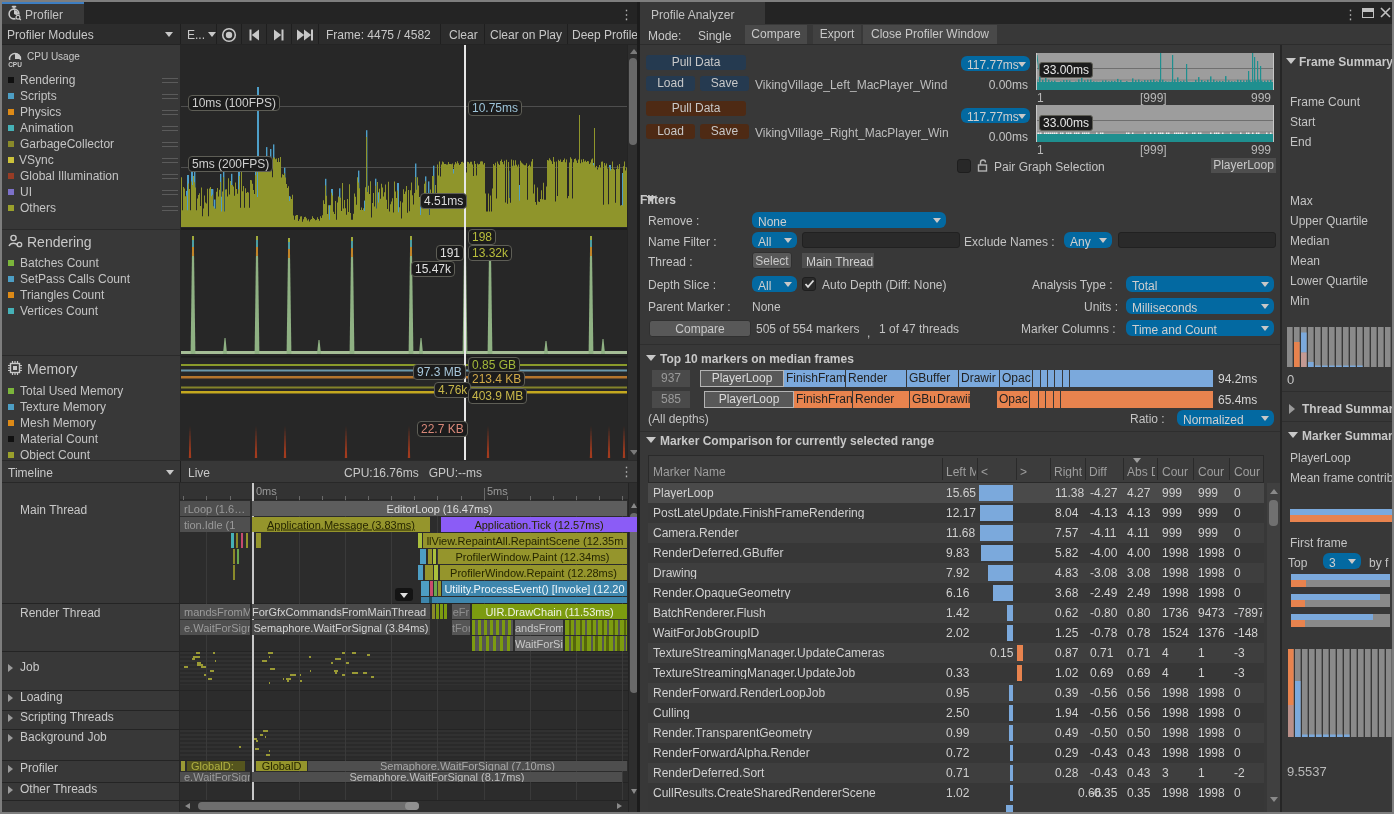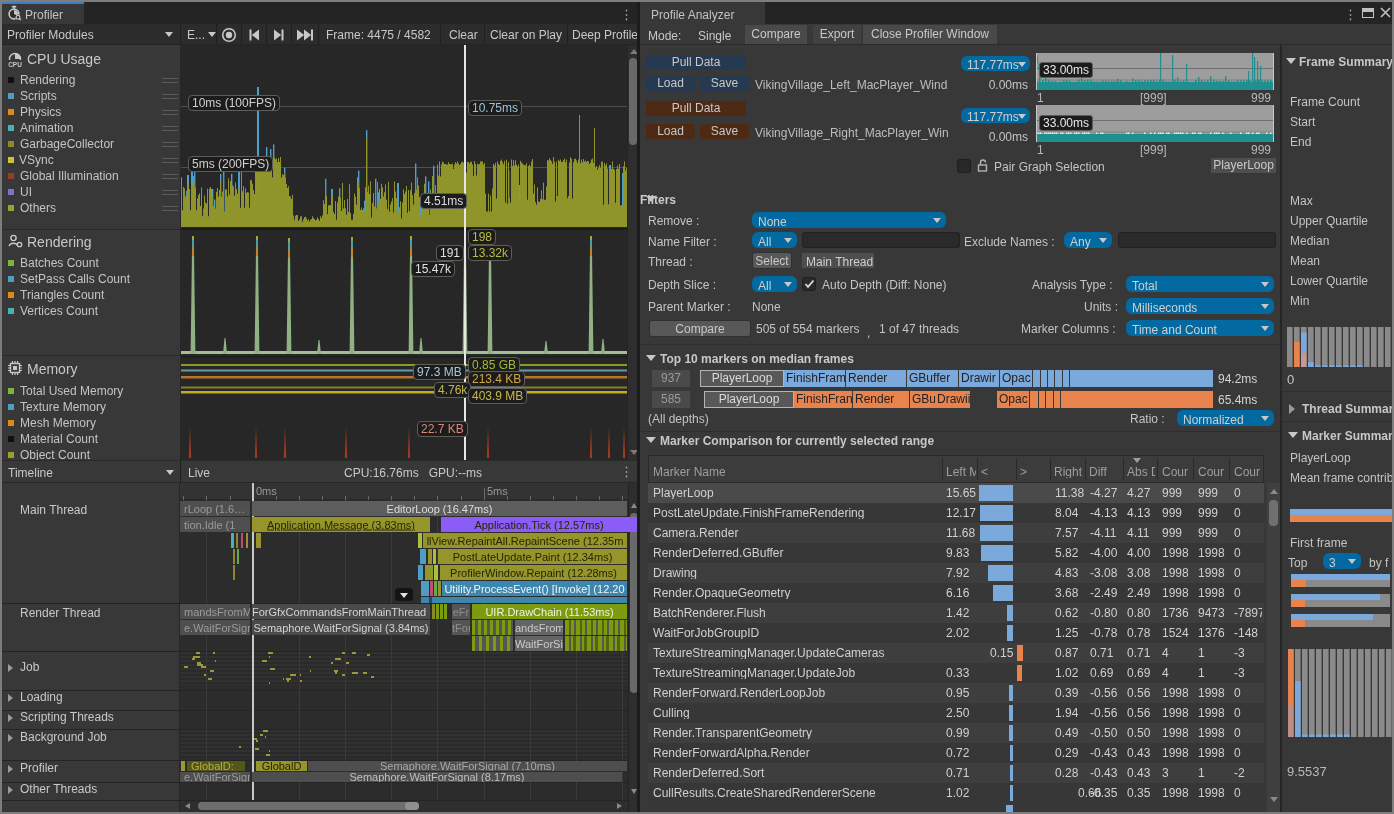--- a/index.html
+++ b/index.html
@@ -88,21 +88,21 @@
 </div>
 <div id="modulesL">
   <div class="abs" style="left:2px;top:45px;width:179px;height:415px;background:#383838;border-right:1px solid #272727;box-sizing:border-box;"></div>
 
   <svg class="abs" style="left:7px;top:51px" width="16" height="16" viewBox="0 0 16 16">
     <path d="M8 2 a6 6 0 0 1 6 6 l-6 0 Z" fill="#c8c8c8"></path>
     <circle cx="8" cy="8" r="5.5" fill="none" stroke="#c8c8c8" stroke-width="1.4"></circle>
     <rect x="1" y="9" width="14" height="7" fill="#383838"></rect>
     <text x="8" y="15.5" font-size="6.5" font-weight="bold" fill="#c8c8c8" text-anchor="middle" font-family="Liberation Sans">CPU</text>
   </svg>
-  <div class="txt" style="left:27px;top:52px;font-size:14px;color:#c8c8c8;">CPU Usage</div>
+  <div class="txt" style="left:27px;top:52px;font-size:10px;color:#c8c8c8;">CPU Usage</div>
   <div class="txt" style="left:8px;top:74px;"><span class="swatch" style="background:#101010;margin-top:3px;"></span><span style="margin-left:12px;">Rendering</span></div>
   <div class="txt" style="left:8px;top:90px;"><span class="swatch" style="background:#4d9ec4;margin-top:3px;"></span><span style="margin-left:12px;">Scripts</span></div>
   <div class="txt" style="left:8px;top:106px;"><span class="swatch" style="background:#dd8a17;margin-top:3px;"></span><span style="margin-left:12px;">Physics</span></div>
   <div class="txt" style="left:8px;top:122px;"><span class="swatch" style="background:#46b1b7;margin-top:3px;"></span><span style="margin-left:12px;">Animation</span></div>
   <div class="txt" style="left:8px;top:138px;"><span class="swatch" style="background:#8a8a2a;margin-top:3px;"></span><span style="margin-left:12px;">GarbageCollector</span></div>
   <div class="txt" style="left:8px;top:154px;"><span class="swatch" style="background:#ccc23b;margin-top:3px;"></span><span style="margin-left:11px;">VSync</span></div>
   <div class="txt" style="left:8px;top:170px;"><span class="swatch" style="background:#973c25;margin-top:3px;"></span><span style="margin-left:12px;">Global Illumination</span></div>
   <div class="txt" style="left:8px;top:186px;"><span class="swatch" style="background:#7d71c9;margin-top:3px;"></span><span style="margin-left:12px;">UI</span></div>
   <div class="txt" style="left:8px;top:202px;"><span class="swatch" style="background:#9aa02c;margin-top:3px;"></span><span style="margin-left:12px;">Others</span></div>
   <div class="handle" style="left:162px;top:78px;"></div>
@@ -381,21 +381,21 @@
 <div class="bar" style="left:418px;top:533px;width:4px;height:15px;background:#aabf3c;"></div>
 <div class="bar" style="left:423px;top:533px;width:204px;height:15px;background:#95952c;">
       <div style="position:absolute;left:0;top:50%;transform:translateY(-50%);width:100%;text-align:center;color:#262600;font-size:11px;line-height:1;white-space:nowrap;">llView.RepaintAll.RepaintScene (12.35m</div>
     </div>
 <div class="bar" style="left:233px;top:549px;width:2px;height:15px;background:#8a8a2a;"></div>
 <div class="bar" style="left:237px;top:549px;width:2px;height:15px;background:#6aa84f;"></div>
 <div class="bar" style="left:420px;top:549px;width:6px;height:15px;background:#4d9ec4;"></div>
 <div class="bar" style="left:428px;top:549px;width:4px;height:15px;background:#95952c;"></div>
 <div class="bar" style="left:433px;top:549px;width:3px;height:15px;background:#aabf3c;"></div>
 <div class="bar" style="left:438px;top:549px;width:189px;height:15px;background:#95952c;">
-      <div style="position:absolute;left:0;top:50%;transform:translateY(-50%);width:100%;text-align:center;color:#262600;font-size:11px;line-height:1;white-space:nowrap;">PostLateUpdate.Paint (12.34ms)</div>
+      <div style="position:absolute;left:0;top:50%;transform:translateY(-50%);width:100%;text-align:center;color:#262600;font-size:11px;line-height:1;white-space:nowrap;">ProfilerWindow.Paint (12.34ms)</div>
     </div>
 <div class="bar" style="left:233px;top:565px;width:2px;height:15px;background:#8a8a2a;"></div>
 <div class="bar" style="left:418px;top:565px;width:5px;height:15px;background:#4d9ec4;"></div>
 <div class="bar" style="left:425px;top:565px;width:8px;height:15px;background:#95952c;"></div>
 <div class="bar" style="left:434px;top:565px;width:4px;height:15px;background:#aabf3c;"></div>
 <div class="bar" style="left:440px;top:565px;width:187px;height:15px;background:#95952c;">
       <div style="position:absolute;left:0;top:50%;transform:translateY(-50%);width:100%;text-align:center;color:#262600;font-size:11px;line-height:1;white-space:nowrap;">ProfilerWindow.Repaint (12.28ms)</div>
     </div>
 <div class="bar" style="left:421px;top:581px;width:8px;height:15px;background:#4d9ec4;"></div>
 <div class="bar" style="left:430px;top:581px;width:3px;height:15px;background:#c84b6e;"></div>

